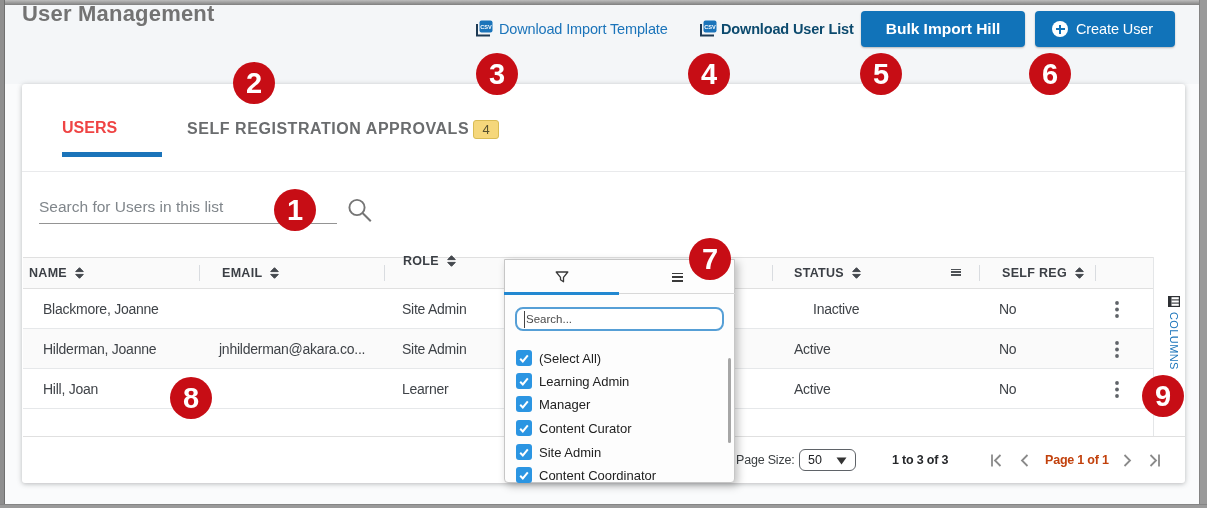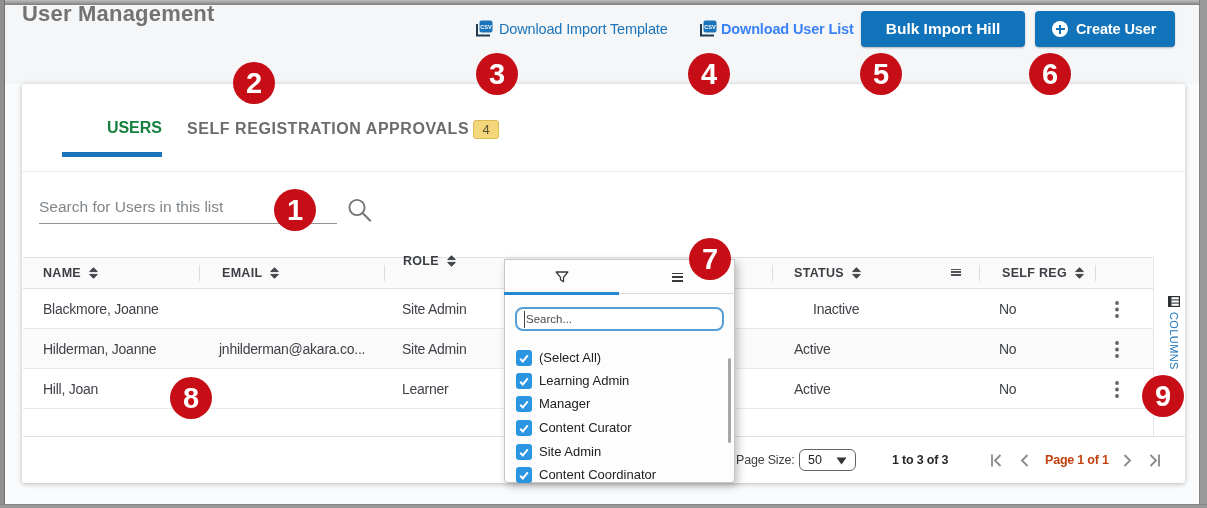--- a/index.html
+++ b/index.html
@@ -4,69 +4,69 @@
 html,body{width:1207px;height:508px;overflow:hidden}
 body{font-family:"Liberation Sans",sans-serif;position:relative;background:#fafbfc}
 .a{position:absolute}
 .circ{position:absolute;width:42px;height:42px;border-radius:50%;background:#c70d15;color:#fff;
  font-weight:bold;font-size:29px;text-align:center;line-height:42px;z-index:30}
 .hdrcell{position:absolute;display:flex;align-items:center;gap:8px;height:34px;
  font-size:12.5px;font-weight:bold;color:#3b3f45;letter-spacing:.3px}
 .colsep{position:absolute;width:1px;height:16px;background:#d9dce0;top:265px}
 .rowtxt{position:absolute;font-size:14px;letter-spacing:-0.25px;color:#3f4348;height:40px;line-height:40px;white-space:nowrap}
 .kebab{position:absolute;left:1114px;width:6px}
-.chkrow{position:absolute;display:flex;gap:7px;left:516px;font-size:13px;color:#222}
+.chkrow{position:absolute;display:flex;align-items:center;gap:7px;left:516px;font-size:13px;color:#222}
 .cb{width:16px;height:16px;border-radius:3px;background:#2b95e2;flex:0 0 16px;display:flex;align-items:center;justify-content:center}
 </style></head><body>
 
 <div class="a" style="left:0;top:0;width:1207px;height:84px;background:#f4f6f8"></div>
 
 <div class="a" style="left:22px;top:1px;font-size:22px;font-weight:bold;color:#737373;letter-spacing:.2px">User Management</div>
 
 <svg class="a" style="left:469px;top:20px" width="24" height="18" viewBox="0 0 24 18">
  <path d="M8 4 V15.5 H21" fill="none" stroke="#1d3a55" stroke-width="2"></path>
  <rect x="10.5" y="0.5" width="13" height="12" rx="2" fill="#1b74ba"></rect>
  <text x="17" y="8.7" font-size="5.6" font-weight="bold" fill="#fff" text-anchor="middle" font-family="Liberation Sans">CSV</text>
 </svg>
 <div class="a" style="left:499px;top:21px;font-size:14.5px;letter-spacing:-0.15px;font-weight:normal;color:#1b74ba">Download Import Template</div>
 <svg class="a" style="left:693px;top:20px" width="24" height="18" viewBox="0 0 24 18">
  <path d="M8 4 V15.5 H21" fill="none" stroke="#1d3a55" stroke-width="2"></path>
  <rect x="10.5" y="0.5" width="13" height="12" rx="2" fill="#1b74ba"></rect>
  <text x="17" y="8.7" font-size="5.6" font-weight="bold" fill="#fff" text-anchor="middle" font-family="Liberation Sans">CSV</text>
 </svg>
-<div class="a" style="left:721px;top:21px;font-size:14.5px;letter-spacing:-0.15px;font-weight:bold;color:#3b82f6">Download User List</div>
+<div class="a" style="left:721px;top:21px;font-size:14.5px;letter-spacing:-0.15px;font-weight:bold;color:#0c4a6e">Download User List</div>
 
 <div class="a" style="left:861px;top:11px;width:164px;height:36px;background:#1173b9;border-radius:4px;
  color:#fff;font-weight:bold;font-size:15.5px;text-align:center;line-height:36px;box-shadow:0 1px 2px rgba(0,0,0,.25)">Bulk Import Hill</div>
 <div class="a" style="left:1035px;top:11px;width:140px;height:36px;background:#1173b9;border-radius:4px;
  box-shadow:0 1px 2px rgba(0,0,0,.25)"></div>
 <div class="a" style="left:1052px;top:21px;width:16px;height:16px;border-radius:50%;background:#fff"></div>
 <div class="a" style="left:1055.5px;top:28.2px;width:9px;height:2px;background:#1173b9"></div>
 <div class="a" style="left:1059px;top:24.7px;width:2px;height:9px;background:#1173b9"></div>
-<div class="a" style="left:1076px;top:11px;height:52px;line-height:36px;color:#fff;font-weight:bold;font-size:14.5px;letter-spacing:-0.1px">Create User</div>
+<div class="a" style="left:1076px;top:11px;height:52px;line-height:36px;color:#fff;font-weight:normal;font-size:14.5px;letter-spacing:-0.1px">Create User</div>
 
 <div class="a" style="left:22px;top:84px;width:1163px;height:399px;background:#fff;border-radius:3px;
  box-shadow:0 1px 5px rgba(60,64,67,.35)"></div>
 
-<div class="a" style="left:62px;top:119px;width:100px;text-align:right;font-size:16px;font-weight:bold;color:#15803d;letter-spacing:0">USERS</div>
+<div class="a" style="left:62px;top:119px;width:100px;text-align:left;font-size:16px;font-weight:bold;color:#ef4444;letter-spacing:0">USERS</div>
 <div class="a" style="left:187px;top:120px;font-size:16px;font-weight:bold;color:#6a6c6e;letter-spacing:.55px">SELF REGISTRATION APPROVALS</div>
 <div class="a" style="left:473px;top:119.5px;width:26px;height:19px;background:#f5d77b;border:1px solid #d9bc55;border-radius:3px;
  text-align:center;line-height:17px;font-size:13px;color:#57512f">4</div>
 <div class="a" style="left:62px;top:152px;width:100px;height:5px;background:#1b74ba"></div>
 <div class="a" style="left:22px;top:171px;width:1163px;height:1px;background:#e9eaec"></div>
 
 <div class="a" style="left:39px;top:198px;font-size:15.5px;color:#80868b">Search for Users in this list</div>
 <div class="a" style="left:39px;top:223px;width:298px;height:1px;background:#949494"></div>
 <svg class="a" style="left:348px;top:198px" width="25" height="25" viewBox="0 0 25 25">
  <circle cx="9" cy="9.5" r="7.6" fill="none" stroke="#757575" stroke-width="1.9"></circle>
  <line x1="14.5" y1="15" x2="22.8" y2="23.3" stroke="#757575" stroke-width="2"></line>
 </svg>
 
 <div class="a" style="left:23px;top:256.5px;width:1130px;height:32.5px;background:#fafafa;border-top:1px solid #e0e0e0;border-bottom:1px solid #e0e0e0"></div>
-<div class="hdrcell" style="left:43px;top:256px">NAME
+<div class="hdrcell" style="left:29px;top:256px">NAME
  <svg width="9" height="12" viewBox="0 0 9 12">
       <path d="M4.5 0.7 L8.3 4.6 H0.7 Z" fill="#43474d" stroke="#43474d" stroke-width="1" stroke-linejoin="round"></path>
       <path d="M0.7 7.4 H8.3 L4.5 11.3 Z" fill="#43474d" stroke="#43474d" stroke-width="1" stroke-linejoin="round"></path>
     </svg></div>
 <div class="hdrcell" style="left:222px;top:256px">EMAIL
  <svg width="9" height="12" viewBox="0 0 9 12">
       <path d="M4.5 0.7 L8.3 4.6 H0.7 Z" fill="#43474d" stroke="#43474d" stroke-width="1" stroke-linejoin="round"></path>
       <path d="M0.7 7.4 H8.3 L4.5 11.3 Z" fill="#43474d" stroke="#43474d" stroke-width="1" stroke-linejoin="round"></path>
     </svg></div>
 <div class="hdrcell" style="left:403px;top:244px">ROLE

